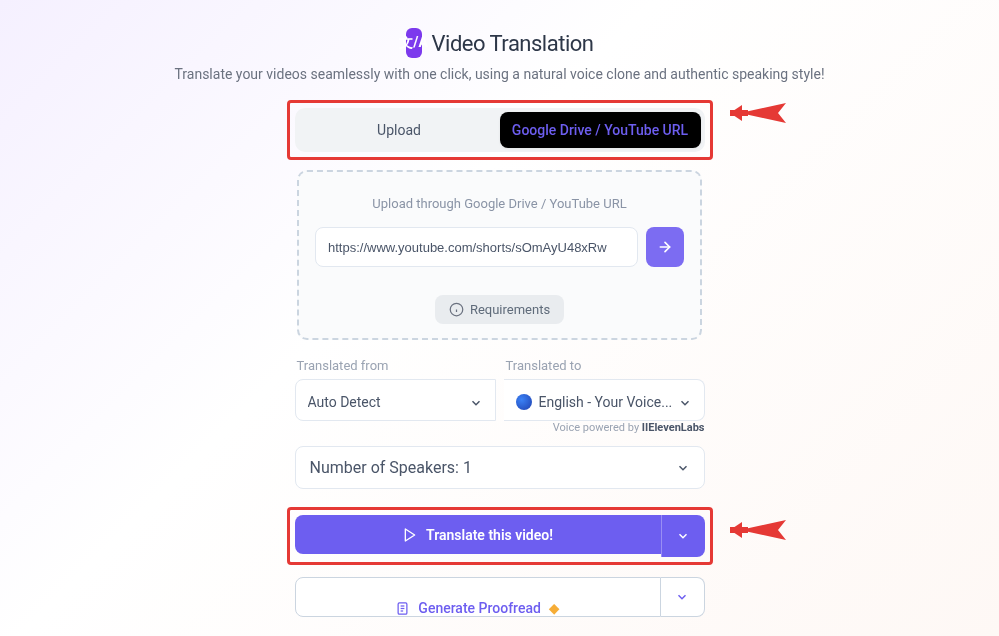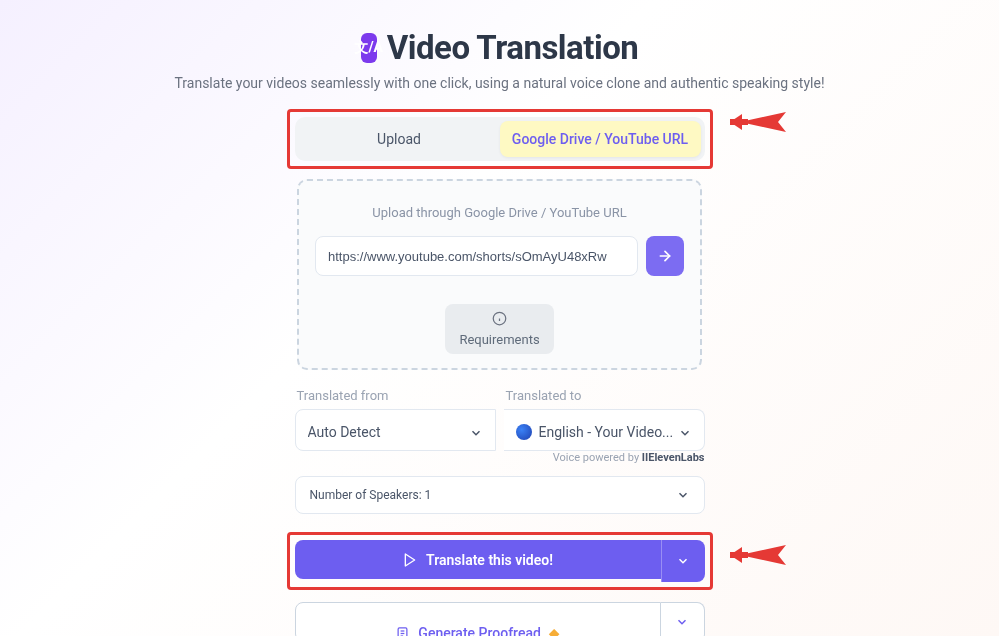--- a/index.html
+++ b/index.html
@@ -17,39 +17,39 @@
     align-items: center;
     padding-top: 28px;
   }
   .header { text-align: center; margin-bottom: 18px; }
   .title-row { display: flex; align-items: center; justify-content: center; gap: 10px; }
   .logo-badge {
     width: 16px; height: 30px; background: #7c3aed; border-radius: 6px;
     display: flex; align-items: center; justify-content: center;
     color: #fff; font-size: 14px; font-weight: 700;
   }
-  .title { font-size: 33px; font-weight: 700; color: #2d3748; letter-spacing: -0.5px; }
+  .title { font-size: 22px; font-weight: 400; color: #2d3748; letter-spacing: -0.5px; }
   .subtitle { font-size: 14px; color: #6b7280; margin-top: 8px; }
 
   .tabs-wrap {
     border: 3px solid #e53935;
     border-radius: 4px;
     padding: 5px;
     position: relative;
   }
   .tabs {
     display: flex; background: #f1f3f5; border-radius: 10px; padding: 4px;
     width: 410px;
   }
   .tab {
     flex: 1; text-align: center; padding: 10px 6px; font-size: 14px;
     color: #4a5568; border-radius: 8px; cursor: pointer;
   }
   .tab.active {
-    background: #fef9c3; color: #6d5ef0; font-weight: 500;
+    background: #000000; color: #6d5ef0; font-weight: 500;
     box-shadow: 0 1px 3px rgba(0,0,0,0.06);
   }
 
   .upload-panel {
     margin-top: 10px;
     width: 405px;
     border: 2px dashed #cbd5e0;
     border-radius: 10px;
     padding: 24px 16px 14px;
     background: #fafbfc;
@@ -62,21 +62,21 @@
     font-size: 13px; color: #4a5568; background: #fff;
   }
   .go-btn {
     width: 38px; height: 40px; background: #7c6cf2; border-radius: 8px;
     display: flex; align-items: center; justify-content: center; cursor: pointer;
   }
 
   .req-pill {
     display: inline-flex; align-items: center; gap: 6px;
     background: #e9ecef; color: #5f6b7a; padding: 7px 14px; border-radius: 8px;
-    font-size: 13px; margin-top: 28px; cursor: pointer; flex-direction: column;
+    font-size: 13px; margin-top: 28px; cursor: pointer;
   }
 
   .row-2col {
     display: flex; width: 410px; margin-top: 18px; gap: 8px;
   }
   .col { flex: 1; }
   .field-label { font-size: 13px; color: #9aa3b2; margin-bottom: 6px; padding-left: 2px; }
   .select {
     border: 1px solid #e2e8f0; background: #fff; border-radius: 8px;
     padding: 10px 12px; font-size: 14px; color: #4a5568;
@@ -89,21 +89,21 @@
   .globe { width:16px; height:16px; border-radius:50%; background: radial-gradient(circle at 35% 35%, #3b82f6, #1e40af); display:inline-block; }
 
   .voice-credit {
     width: 410px; text-align: right; font-size: 11px; color: #9aa3b2;
   }
   .voice-credit .brand { font-weight: 700; color: #4a5568; }
 
   .wide-select {
     width: 410px; margin-top: 12px;
     border: 1px solid #e2e8f0; background: #fff; border-radius: 8px;
-    padding: 11px 14px; font-size: 12px; color: #4a5568;
+    padding: 11px 14px; font-size: 16px; color: #4a5568;
     display: flex; align-items: center; justify-content: space-between; cursor: pointer;
   }
 
   .primary-wrap {
     margin-top: 18px;
     border: 3px solid #e53935; border-radius: 4px; padding: 5px;
     position: relative;
   }
   .primary-row { display: flex; width: 410px; }
   .primary-btn {
@@ -200,21 +200,21 @@
         <svg width="14" height="14" viewBox="0 0 24 24" fill="none" stroke="#4a5568" stroke-width="2.5">
             <polyline points="6 9 12 15 18 9"></polyline>
           </svg>
       </div>
     </div>
     <div class="col">
       <div class="field-label">Translated to</div>
       <div class="select">
         <span class="select-left">
           <span class="globe"></span>
-          <span>English - Your Video...</span>
+          <span>English - Your Voice...</span>
         </span>
         <svg width="14" height="14" viewBox="0 0 24 24" fill="none" stroke="#4a5568" stroke-width="2.5">
             <polyline points="6 9 12 15 18 9"></polyline>
           </svg>
       </div>
     </div>
   </div>
 
   <div class="voice-credit">
     <span>Voice powered by </span><span class="brand">IIElevenLabs</span>

